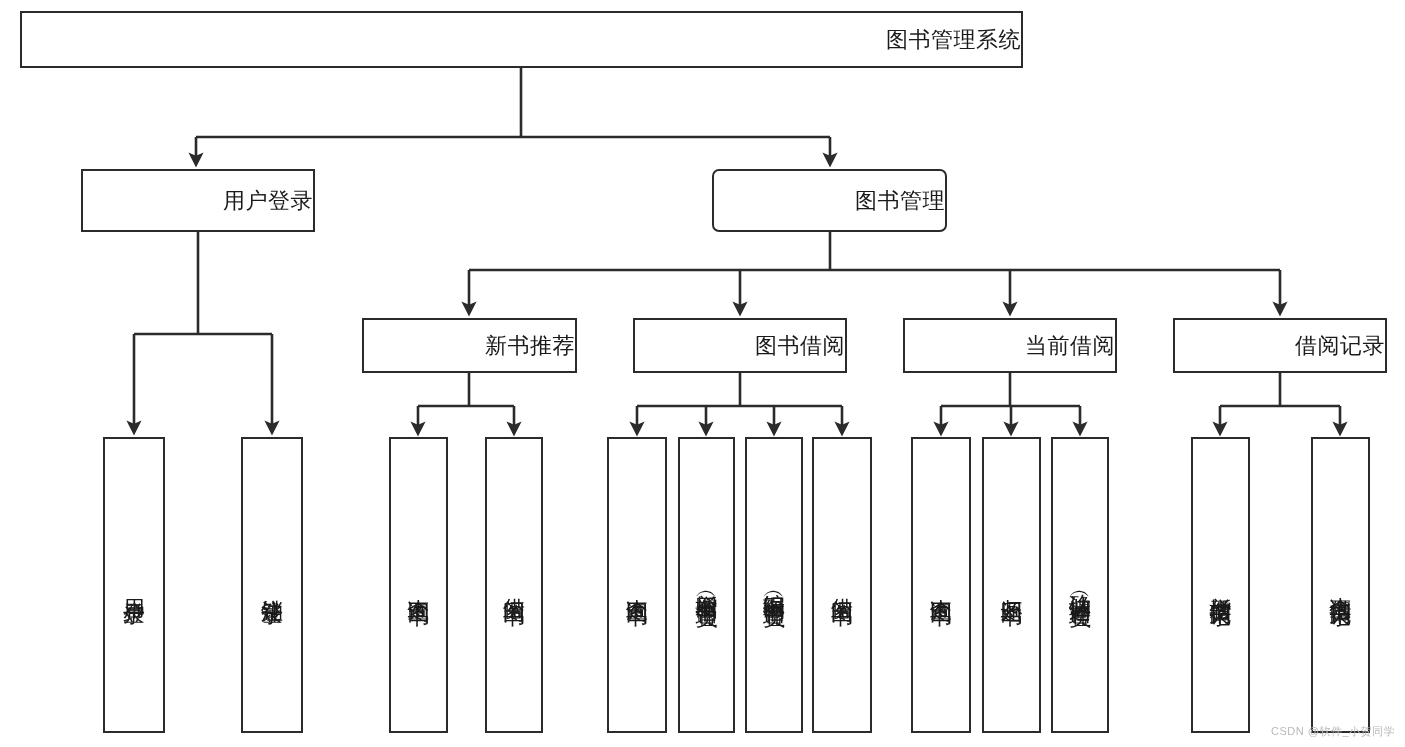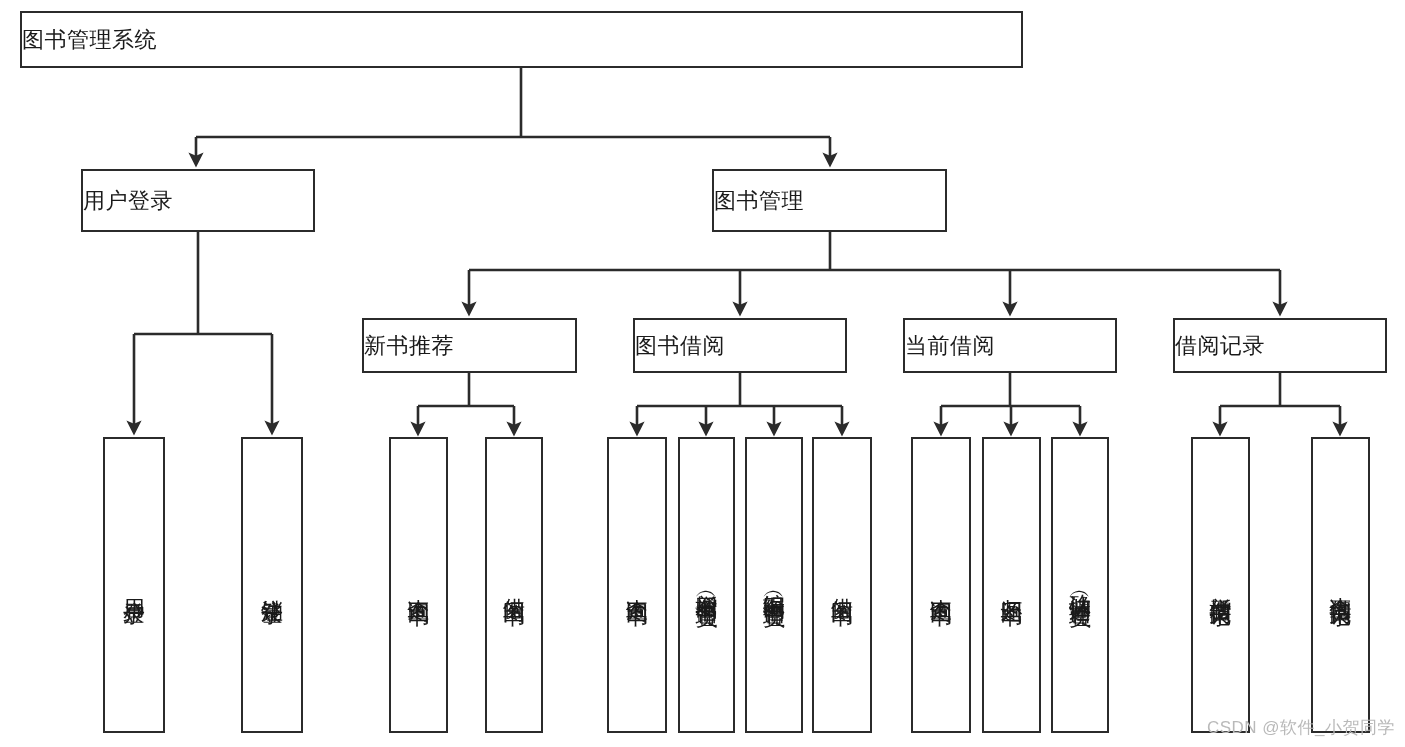--- a/index.html
+++ b/index.html
@@ -25,21 +25,21 @@
     height: 747px;
     pointer-events: none;
   }
   .node {
     position: absolute;
     box-sizing: border-box;
     background: #ffffff;
     border: 2px solid #2b2b2b;
     display: flex;
     align-items: center;
-    justify-content: flex-start;
+    justify-content: flex-end;
     color: #1a1a1a;
   }
   .node .label {
     display: block;
     text-align: center;
     line-height: 1.32;
     letter-spacing: 0.5px;
   }
   .node.horiz .label {
     font-size: 22px;
@@ -54,21 +54,21 @@
     text-orientation: upright;
     font-size: 22px;
     line-height: 1.28;
     letter-spacing: 2px;
     max-height: 100%;
   }
   #watermark {
     position: absolute;
     right: 10px;
     bottom: 8px;
-    font-size: 17px;
+    font-size: 11px;
     color: #b9b9b9;
     letter-spacing: 0.5px;
     white-space: nowrap;
     user-select: none;
   }
 </style>
 </head>
 <body>
 
 <div id="canvas">
@@ -125,21 +125,21 @@
     </g>
   </svg>
 
   <div class="node horiz" id="node-root" style="left: 20px; top: 11px; width: 1003px; height: 57px;">
     <span class="label">图书管理系统</span>
   </div>
 
   <div class="node horiz" id="node-l2-0" style="left: 81px; top: 169px; width: 234px; height: 63px;">
     <span class="label">用户登录</span>
   </div>
-  <div class="node horiz" id="node-l2-1" style="left: 712px; top: 169px; width: 235px; height: 63px;">
+  <div class="node horiz" id="node-l2-1" style="left: 712px; top: 169px; width: 235px; height: 63px; border-radius: 7px;">
     <span class="label">图书管理</span>
   </div>
 
   <div class="node horiz" id="node-l3-1" style="left: 633px; top: 318px; width: 214px; height: 55px;">
     <span class="label">图书借阅</span>
   </div>
   <div class="node horiz" id="node-l3-0" style="left: 362px; top: 318px; width: 215px; height: 55px;">
     <span class="label">新书推荐</span>
   </div>
   <div class="node horiz" id="node-l3-3" style="left: 1173px; top: 318px; width: 214px; height: 55px;">

